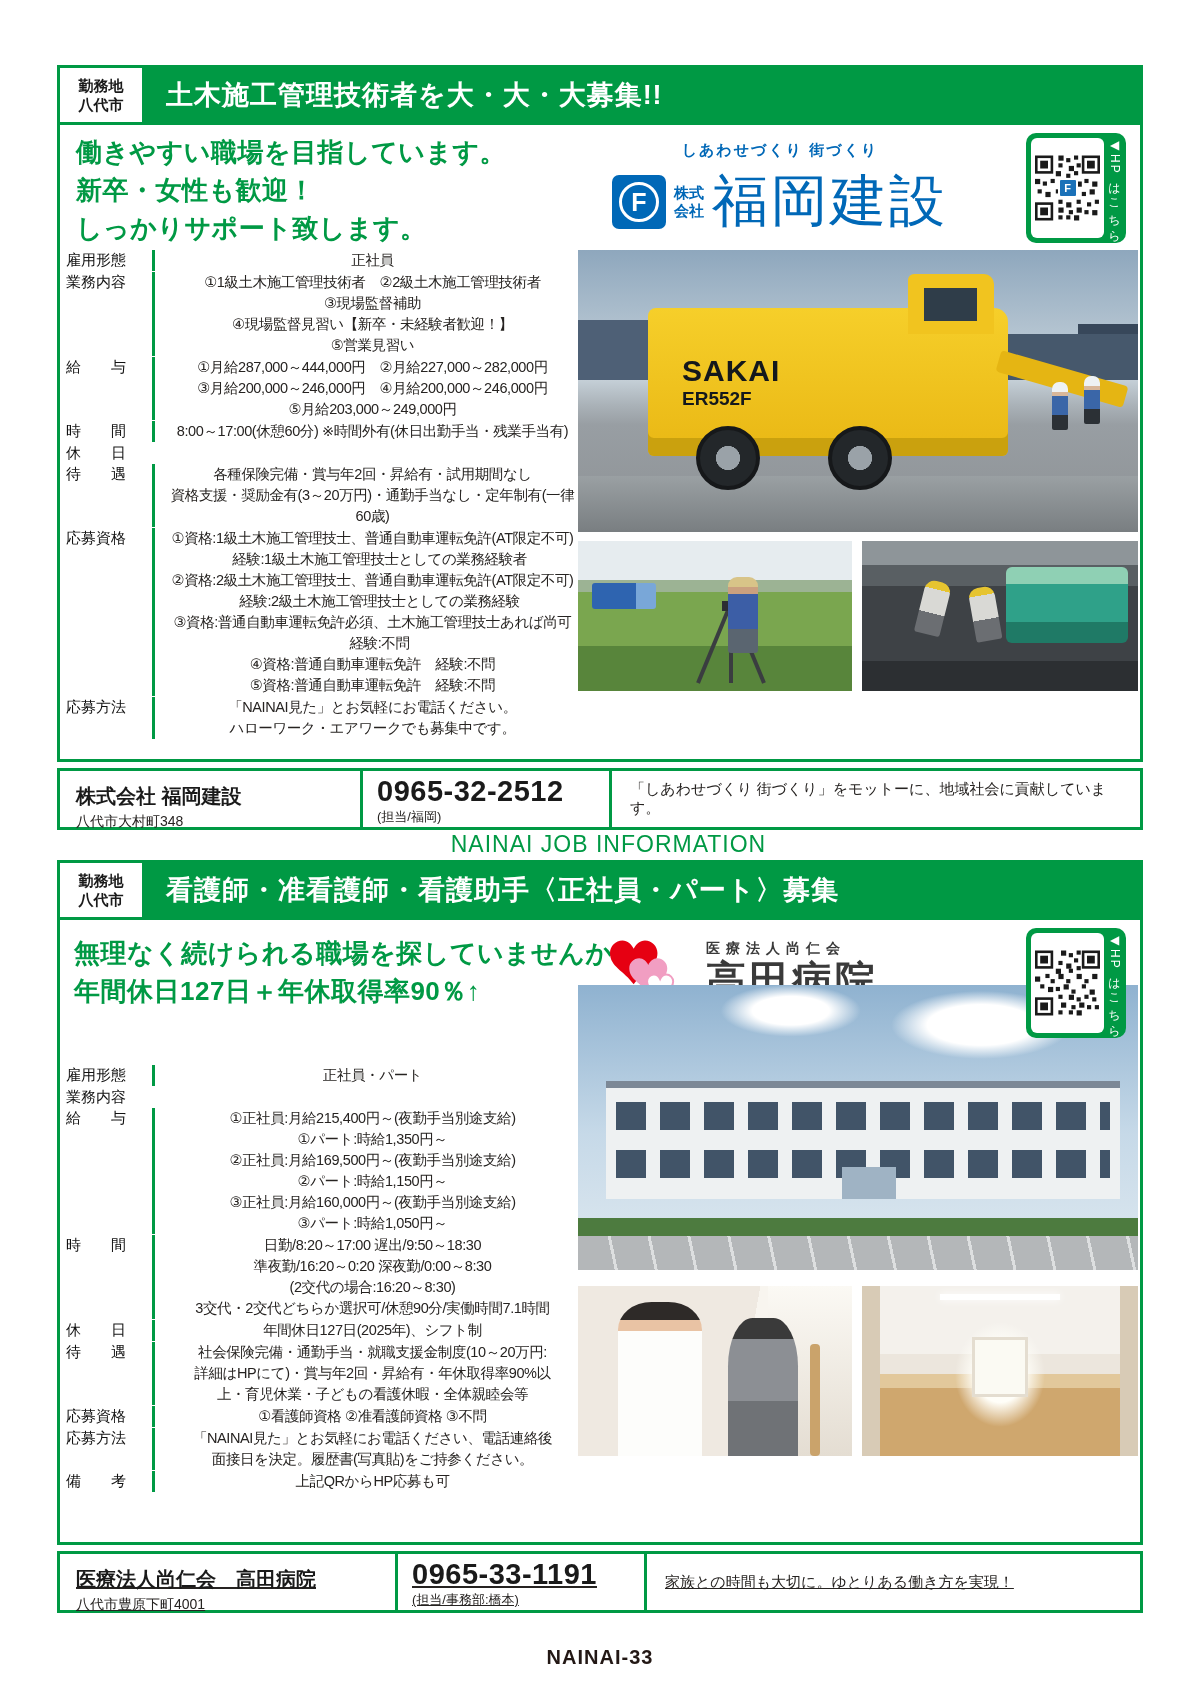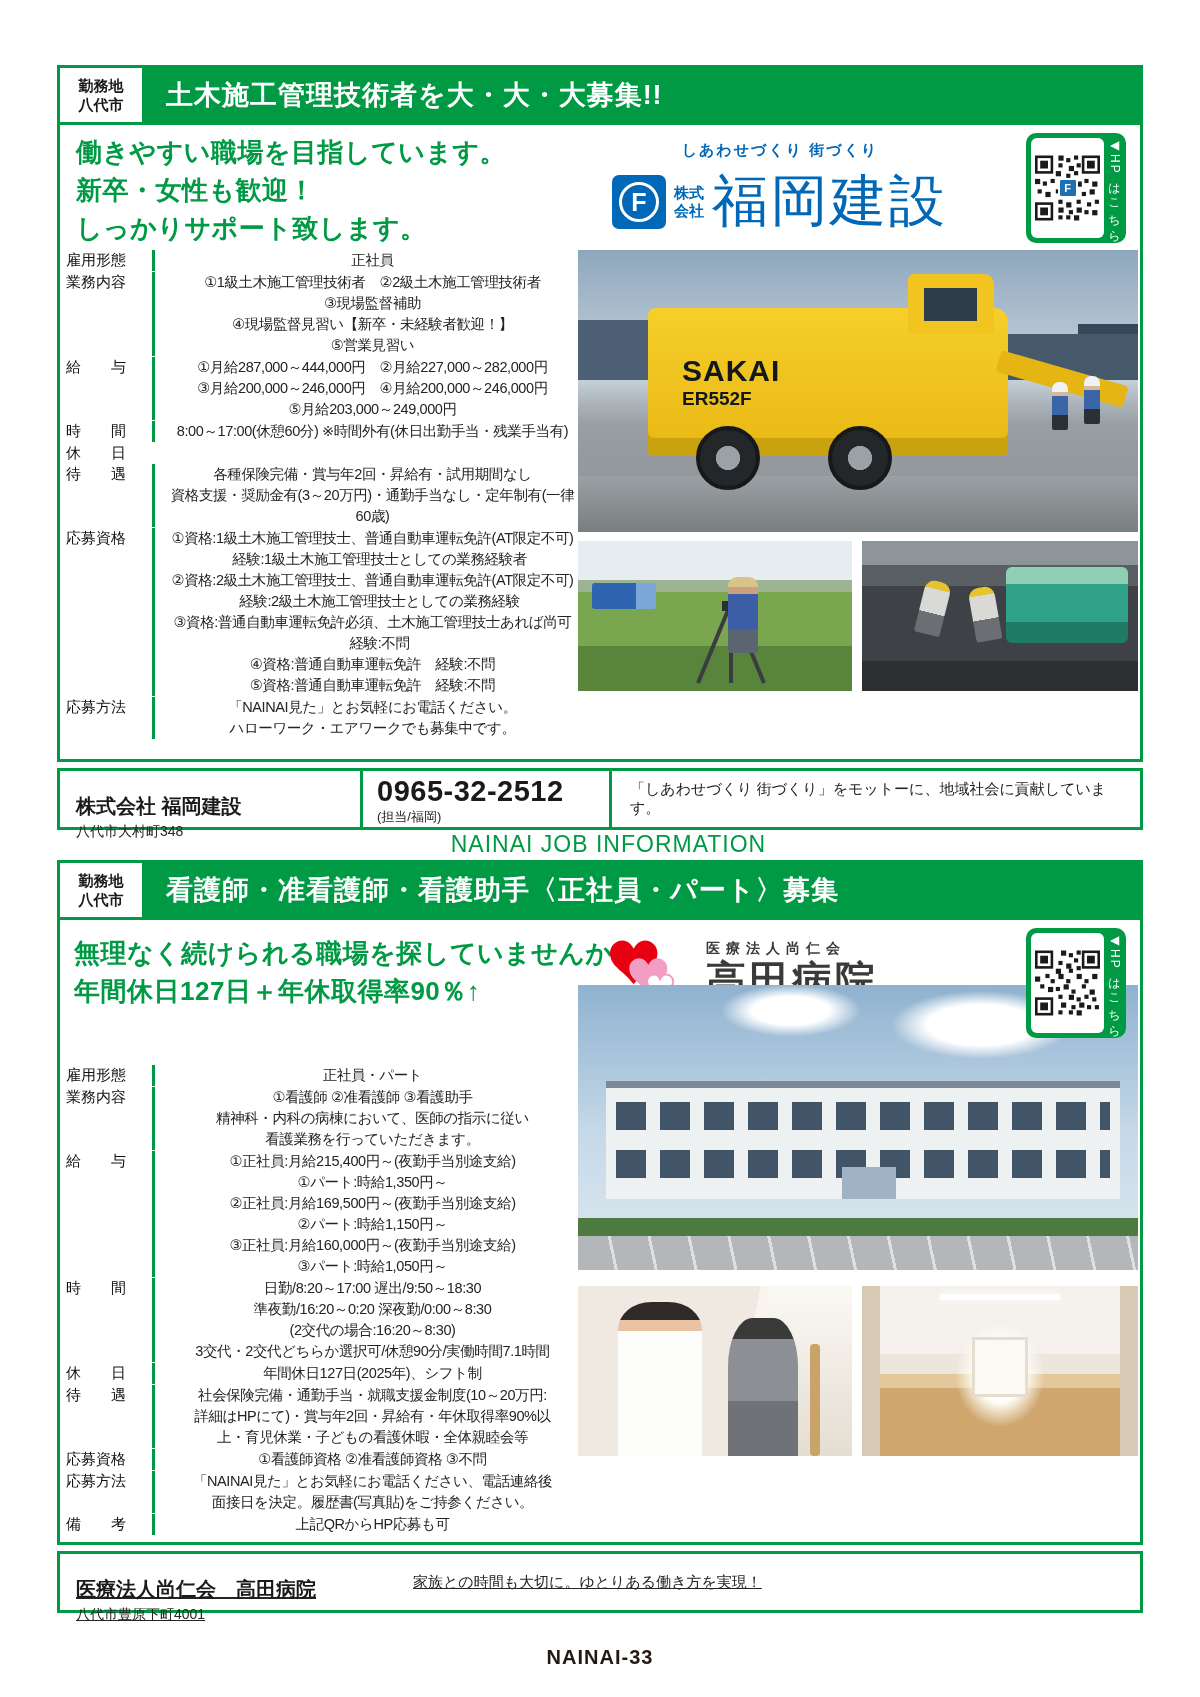--- a/index.html
+++ b/index.html
@@ -52,21 +52,21 @@
 .qr-inner{ flex:1; background:#fff; border-radius:6px; padding:4px; position:relative; }
 .qr-inner svg{ width:100%; height:100%; display:block; }
 .qr-tab{ width:20px; writing-mode:vertical-rl; color:#fff; font-size:12px;
          display:flex; align-items:center; justify-content:center; letter-spacing:2px; }
 .qr-f{ position:absolute; left:50%; top:50%; width:20px; height:20px; margin:-10px 0 0 -10px;
        background:#1a71b8; border:2px solid #fff; border-radius:3px; color:#fff; font-size:11px;
        font-weight:bold; display:flex; align-items:center; justify-content:center; }
 
 .ad-footer{ position:absolute; left:57px; width:1086px; height:62px; border:3px solid var(--green);
             background:#fff; display:flex; }
-.af-cell1{ width:300px; padding:22px 16px 0; }
+.af-cell1{ width:300px; padding:12px 16px 0; }
 #ad2-footer .af-cell1{ width:335px; }
 .af-company{ font-size:20px; font-weight:bold; color:#1a1a1a; }
 .af-address{ font-size:14px; margin-top:3px; }
 .af-cell2{ width:252px; border-left:3px solid var(--green); border-right:3px solid var(--green); padding:5px 14px 0; }
 .af-phone{ font-size:29px; font-weight:bold; letter-spacing:0.5px; color:#1a1a1a; line-height:1.05; }
 .af-contact{ font-size:13px; margin-top:2px; }
 .af-cell3{ flex:1; display:flex; align-items:center; padding:0 18px; font-size:15px; }
 
 .divider{ position:absolute; left:17px; right:0; top:831px; text-align:center; color:var(--green);
           font-size:23px; letter-spacing:1px; }
@@ -430,23 +430,20 @@
 
     <div class="details">
 
         <div class="drow">
           <div class="dlabel">雇用形態</div>
           <div class="dvalue">正社員・パート</div>
         </div>
 
         <div class="drow">
           <div class="dlabel">業務内容</div>
-          <div class="dvalue">①看護師 ②准看護師 ③看護助手
-精神科・内科の病棟において、医師の指示に従い
-看護業務を行っていただきます。</div>
         </div>
 
         <div class="drow">
           <div class="dlabel">給　　与</div>
           <div class="dvalue">①正社員:月給215,400円～(夜勤手当別途支給)
 ①パート:時給1,350円～
 ②正社員:月給169,500円～(夜勤手当別途支給)
 ②パート:時給1,150円～
 ③正社員:月給160,000円～(夜勤手当別途支給)
 ③パート:時給1,050円～</div>
@@ -509,18 +506,22 @@
       <div class="pc-window"></div>
     </div>
   </div>
 </div>
 
 <div class="ad-footer" id="ad2-footer" style="top:1551px;text-decoration:underline;">
   <div class="af-cell1">
     <div class="af-company">医療法人尚仁会　高田病院</div>
     <div class="af-address">八代市豊原下町4001</div>
   </div>
+  <div class="af-cell2">
+    <div class="af-phone">0965-33-1191</div>
+    <div class="af-contact">(担当/事務部:橋本)</div>
+  </div>
   <div class="af-cell3">
     <span>家族との時間も大切に。ゆとりある働き方を実現！</span>
   </div>
 </div>
 
 <div class="page-num">NAINAI-33</div>
 
 </body></html>

